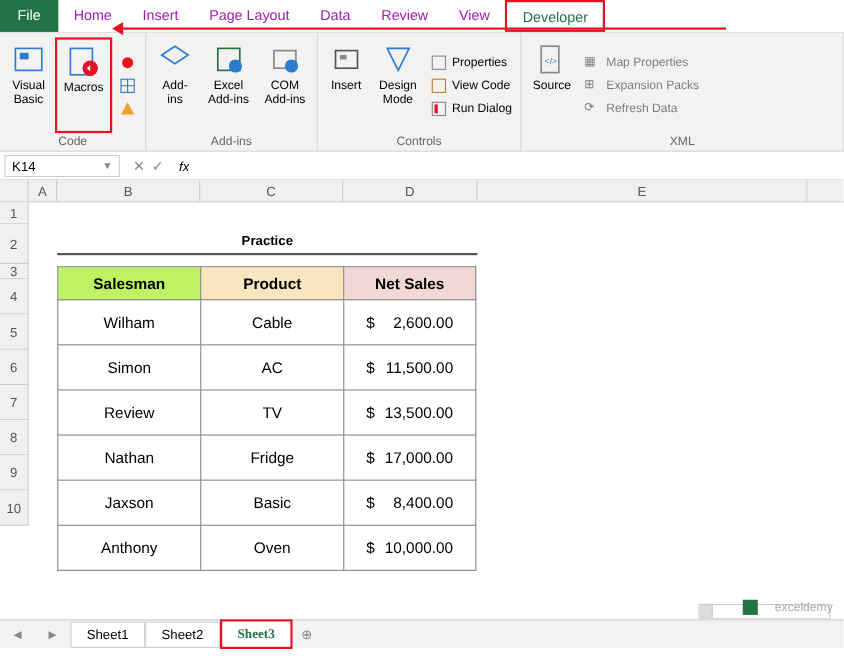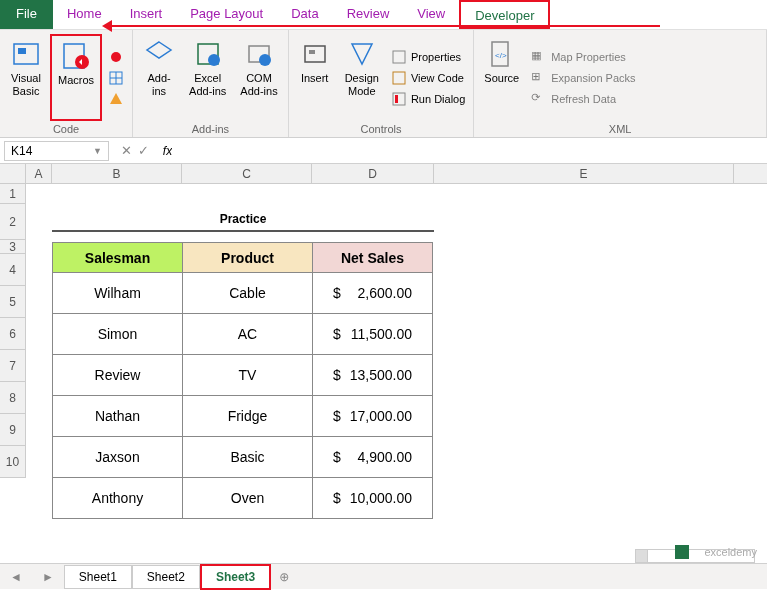--- a/index.html
+++ b/index.html
@@ -54,21 +54,21 @@
 .th-sales { background: #bef264; width: 130px; }
 .th-prod { background: #f8e6c0; width: 130px; }
 .th-net { background: #f2d7d5; width: 120px; }
 .data-table td { text-align: center; }
 .net-cell { text-align: right !important; display: flex; justify-content: space-between; padding: 6px 10px; }
 
 
 .sheet-bar { position: absolute; bottom: 10px; left: 0; right: 0; height: 26px; display: flex; align-items: center; background: #f3f2f1; border-top: 1px solid #d0d0d0; font-size: 12px; }
 .sheet-nav { padding: 0 10px; color: #888; }
 .sheet-tab { padding: 4px 14px; border: 1px solid #ccc; background: #fff; cursor: pointer; }
-.sheet-tab.active { border-bottom: 2px solid #217346; font-weight: bold; color: #217346; }
+.sheet-tab.active { border-bottom: 2px solid #217346; font-weight: bold; color: #217346; font-family: Liberation Serif, serif; }
 .sheet-tab.highlighted { border: 2px solid #e81123; }
 .sheet-add { padding: 0 8px; color: #888; cursor: pointer; }
 
 
 svg { display: block; }
 .greyed { opacity: 0.5; }
 .watermark { position: absolute; right: 10px; bottom: 40px; font-size: 11px; color: #aaa; display:flex; align-items:center; gap:15px; }
 .scroll-stub { position:absolute; bottom:36px; right:12px; width:120px; height:14px; border:1px solid #ccc; display:flex; }
 .scroll-stub .thumb { width:12px; height:100%; background:#ddd; border-right:1px solid #ccc; }
 </style>
@@ -341,21 +341,21 @@
                   <span>17,000.00</span>
                 </div>
               </td>
             </tr>
             <tr>
               <td>Jaxson</td>
               <td>Basic</td>
               <td>
                 <div class="net-cell">
                   <span>$</span>
-                  <span>4,900.00</span>
+                  <span>8,400.00</span>
                 </div>
               </td>
             </tr>
             <tr>
               <td>Anthony</td>
               <td>Oven</td>
               <td>
                 <div class="net-cell">
                   <span>$</span>
                   <span>10,000.00</span>

